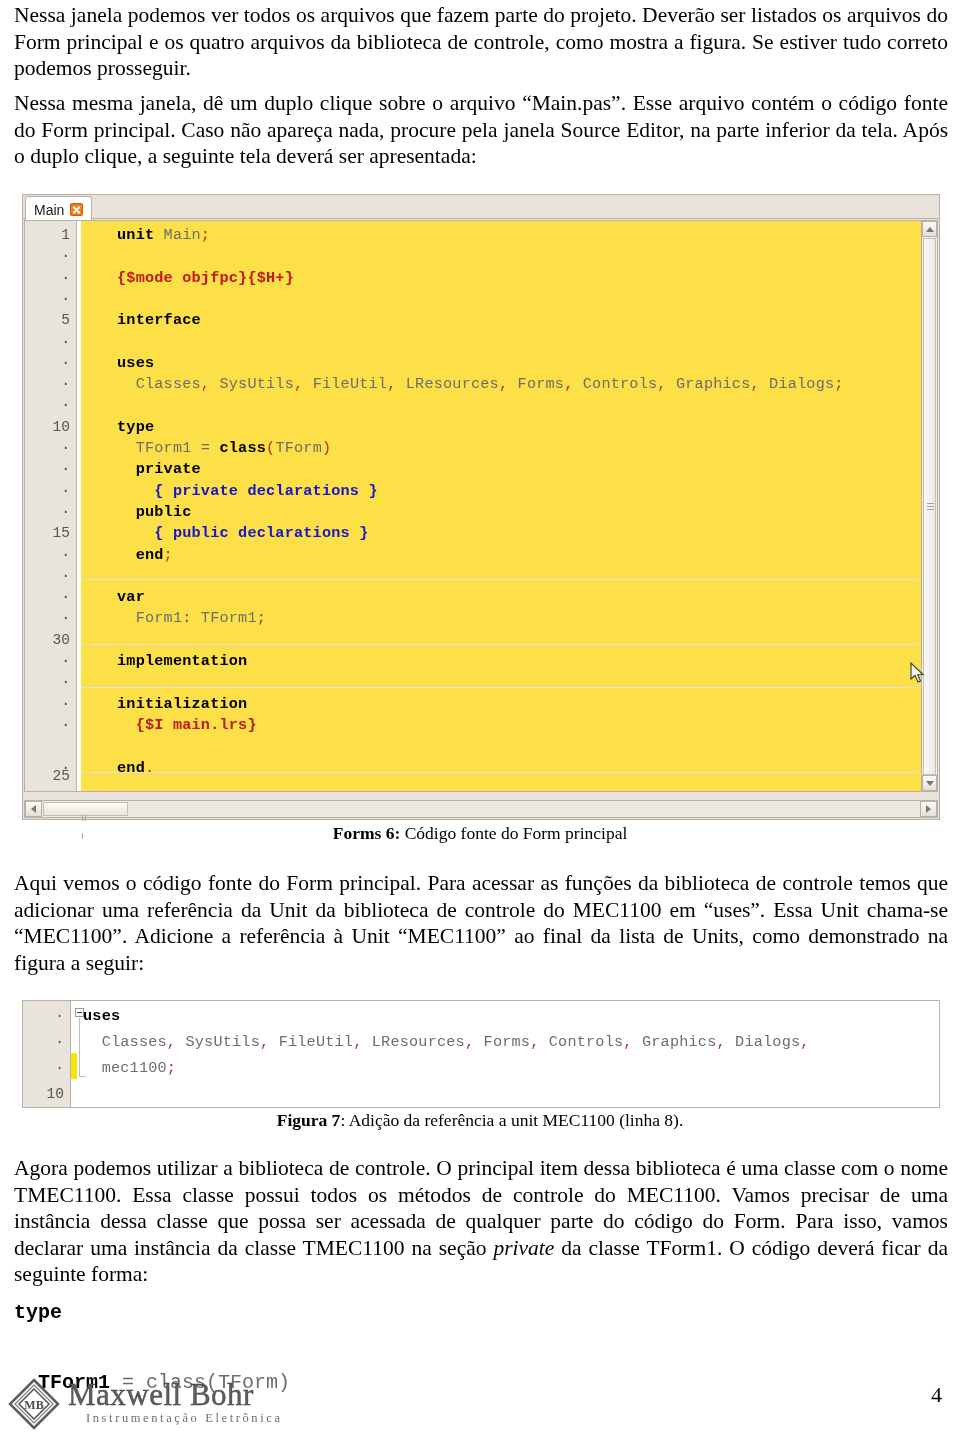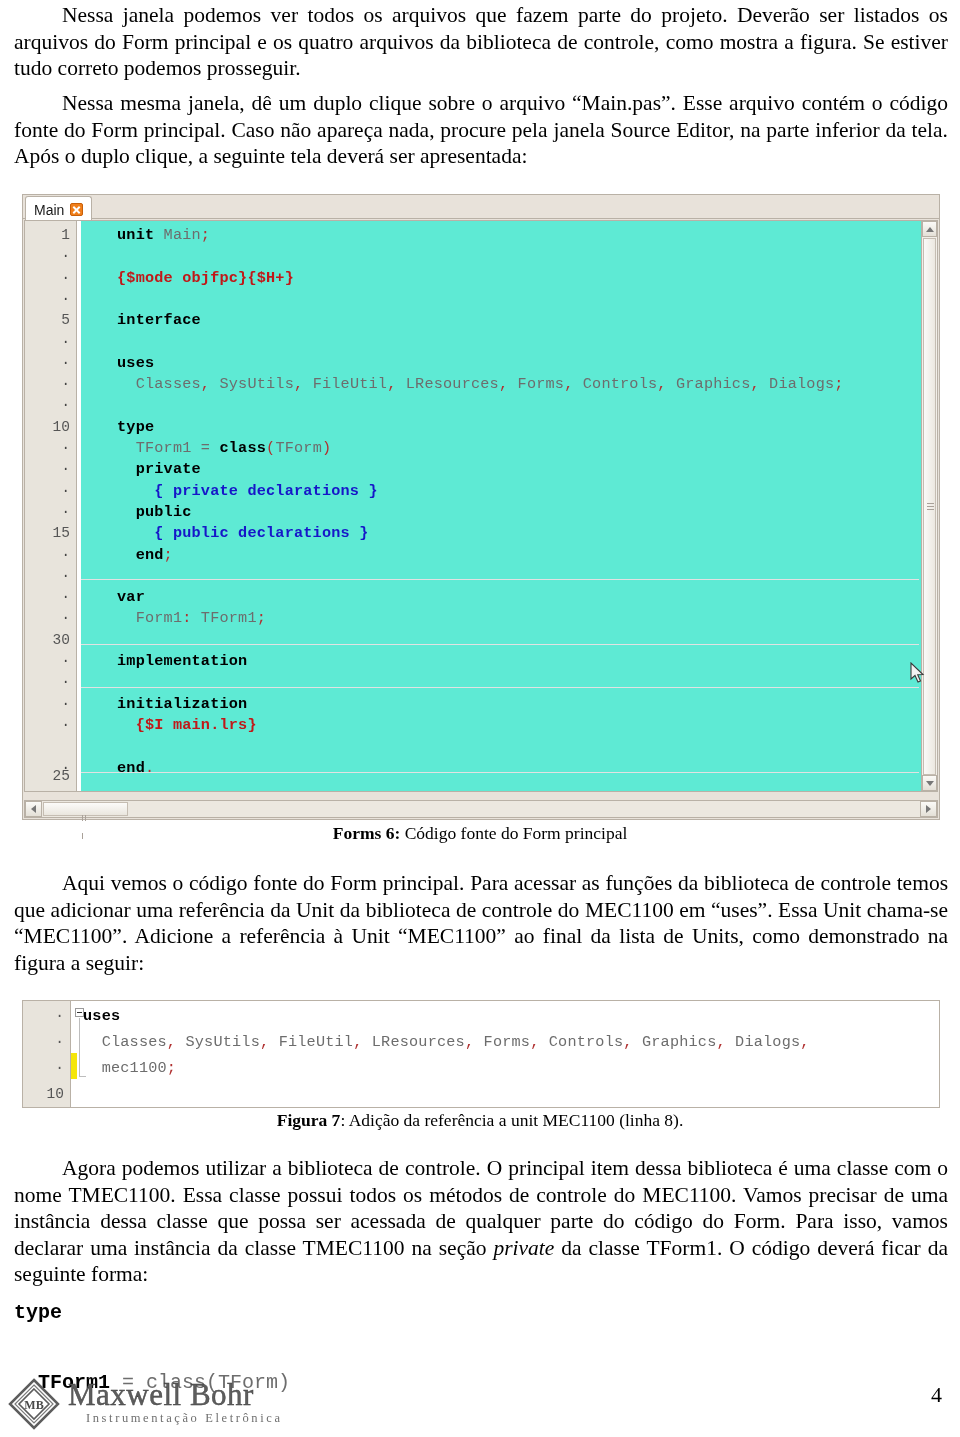--- a/index.html
+++ b/index.html
@@ -18,21 +18,21 @@
 
   
   .prose {
     font-family: "Liberation Serif", "DejaVu Serif", serif;
     font-size: 21.5px;
     line-height: 26.5px;
     color: #000;
     text-align: justify;
     text-justify: inter-word;
   }
-  .prose .indent { text-indent: 48px; margin-left: 48px; }
+  .prose .indent { text-indent: 48px; }
 
   .para-top {
     position: absolute;
     left: 14px; top: 2px; width: 934px;
   }
   .para-two {
     position: absolute;
     left: 14px; top: 90px; width: 934px;
   }
 
@@ -110,21 +110,21 @@
   .foldcol {
     position: absolute;
     left: 55px; top: 0;
     width: 22px; height: 100%;
     background: #fff;
   }
   .codecol {
     position: absolute;
     left: 56px; top: 0;
     right: 0; height: 100%;
-    background: #5eead4;
+    background: #fde047;
   }
   .ln {
     position: absolute;
     right: 6px;
     width: 44px;
     text-align: right;
     font-family: "Liberation Mono", "DejaVu Sans Mono", monospace;
     font-size: 14.5px;
     color: #555;
     height: 21.3px;

